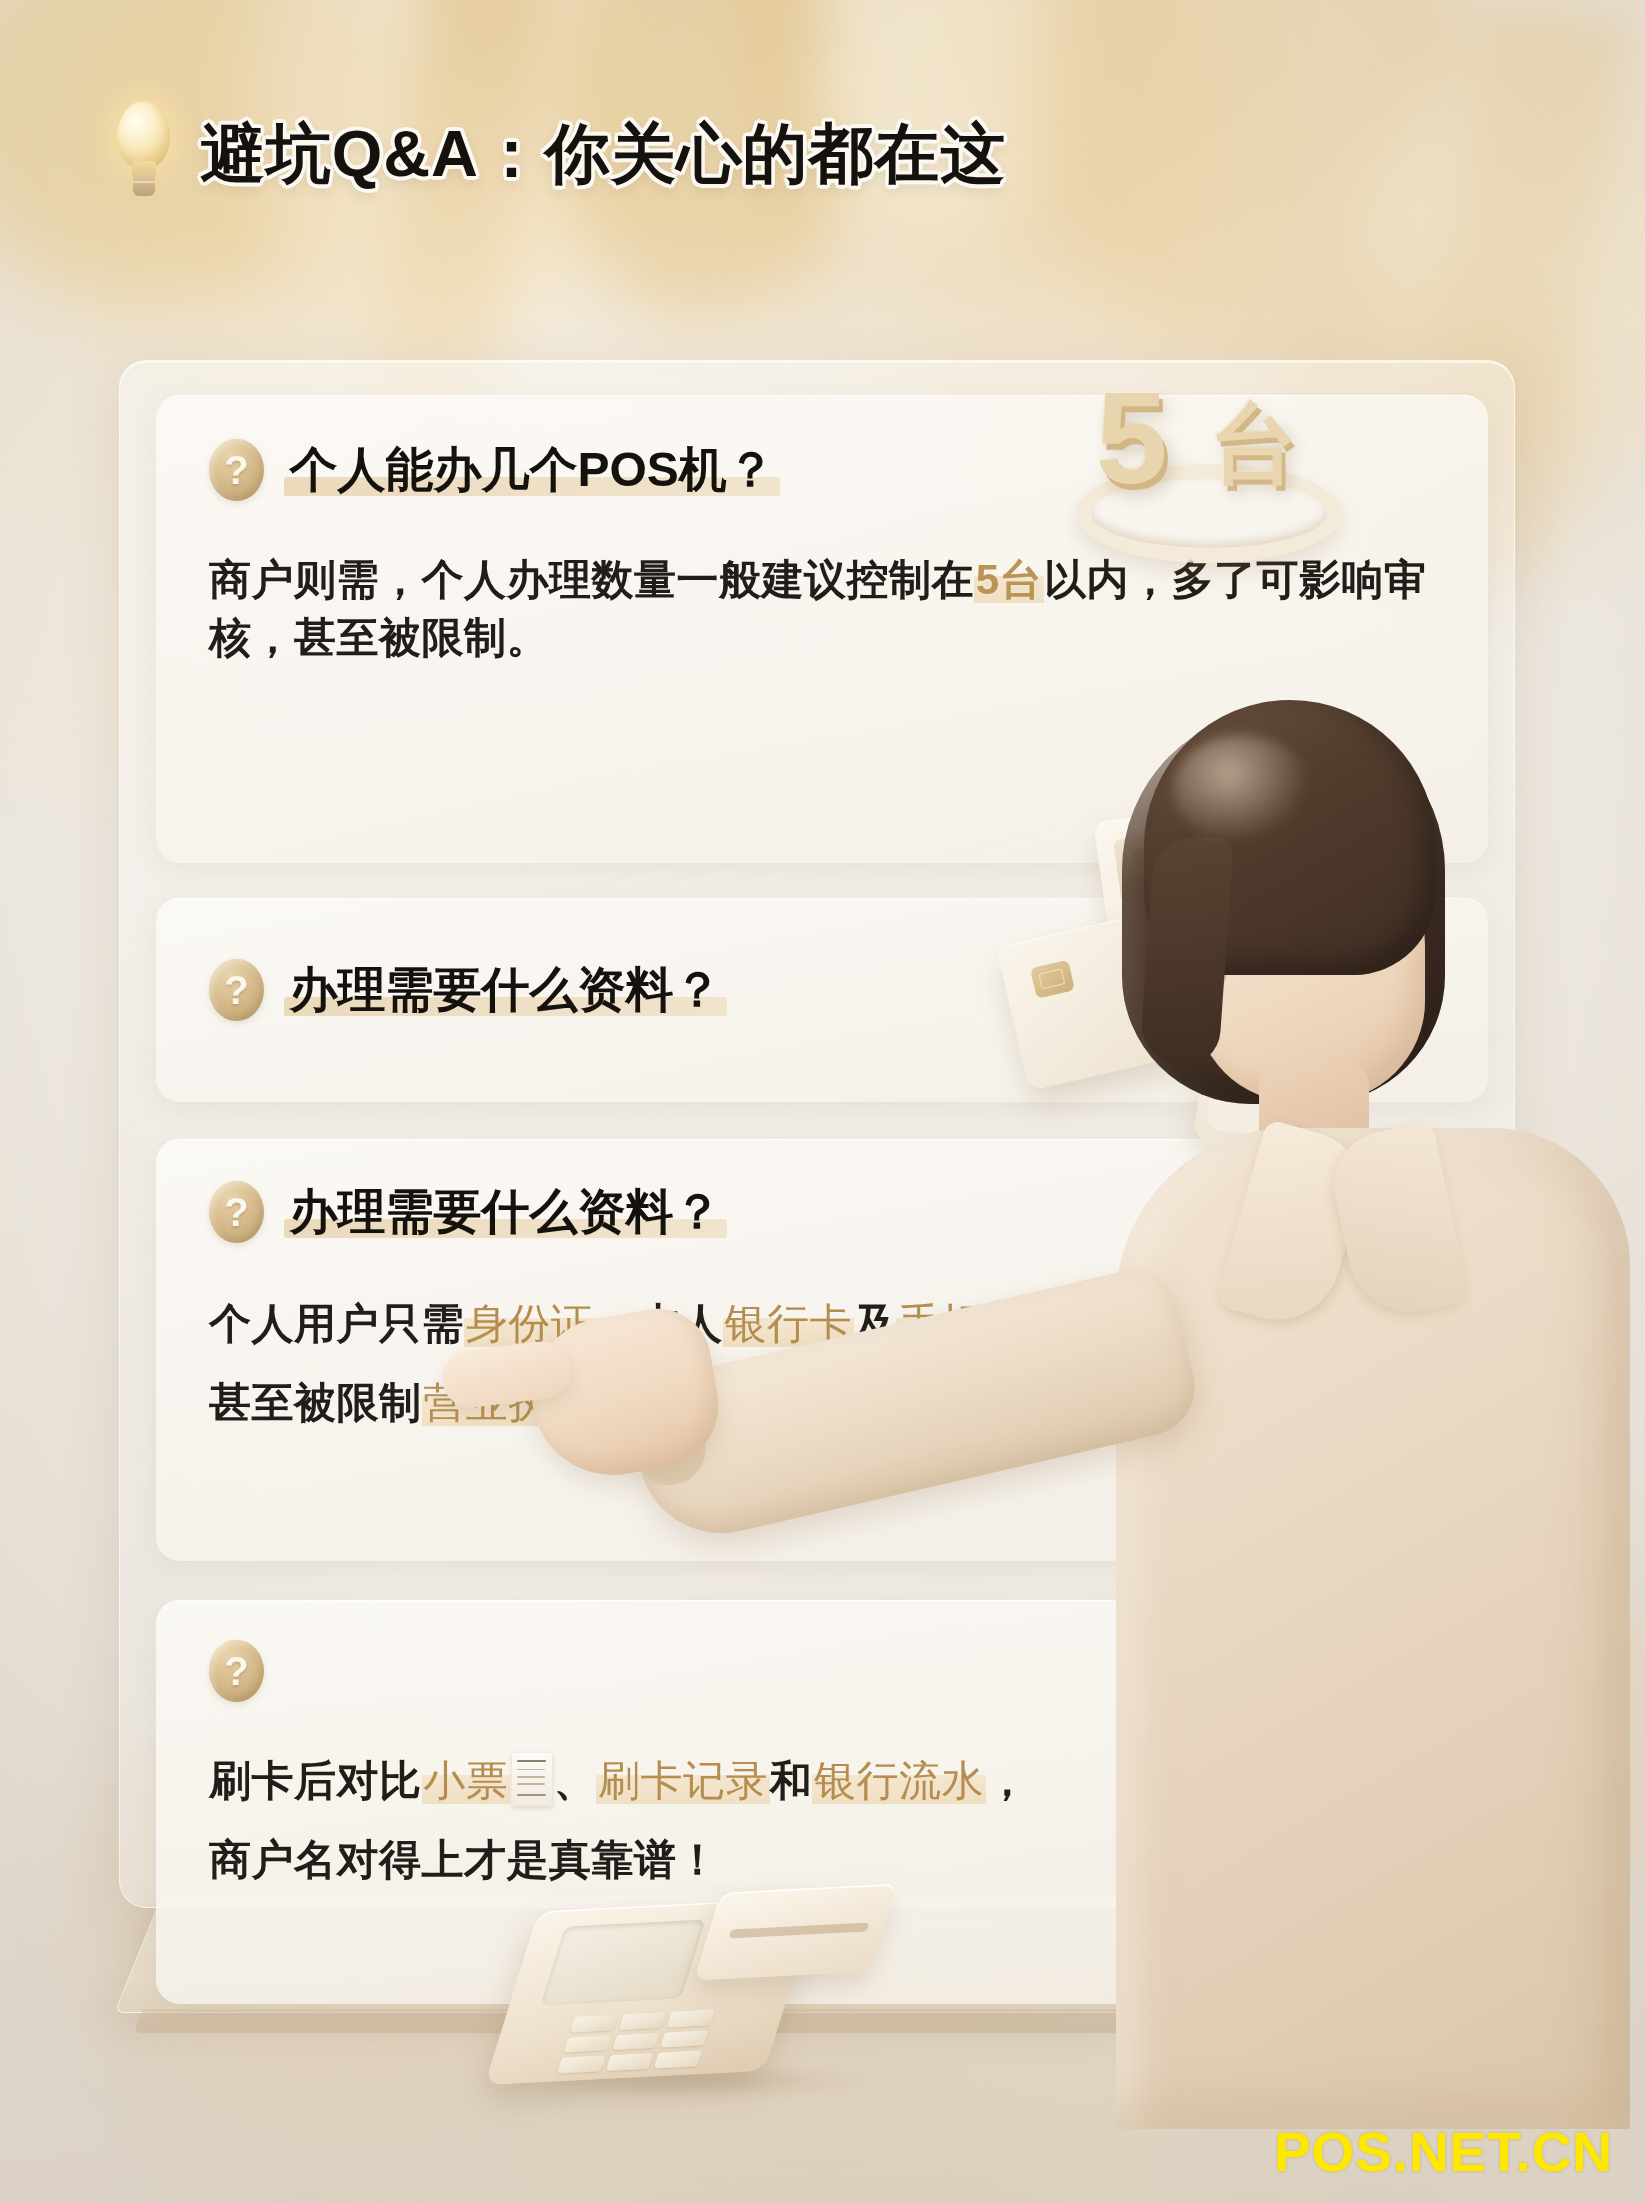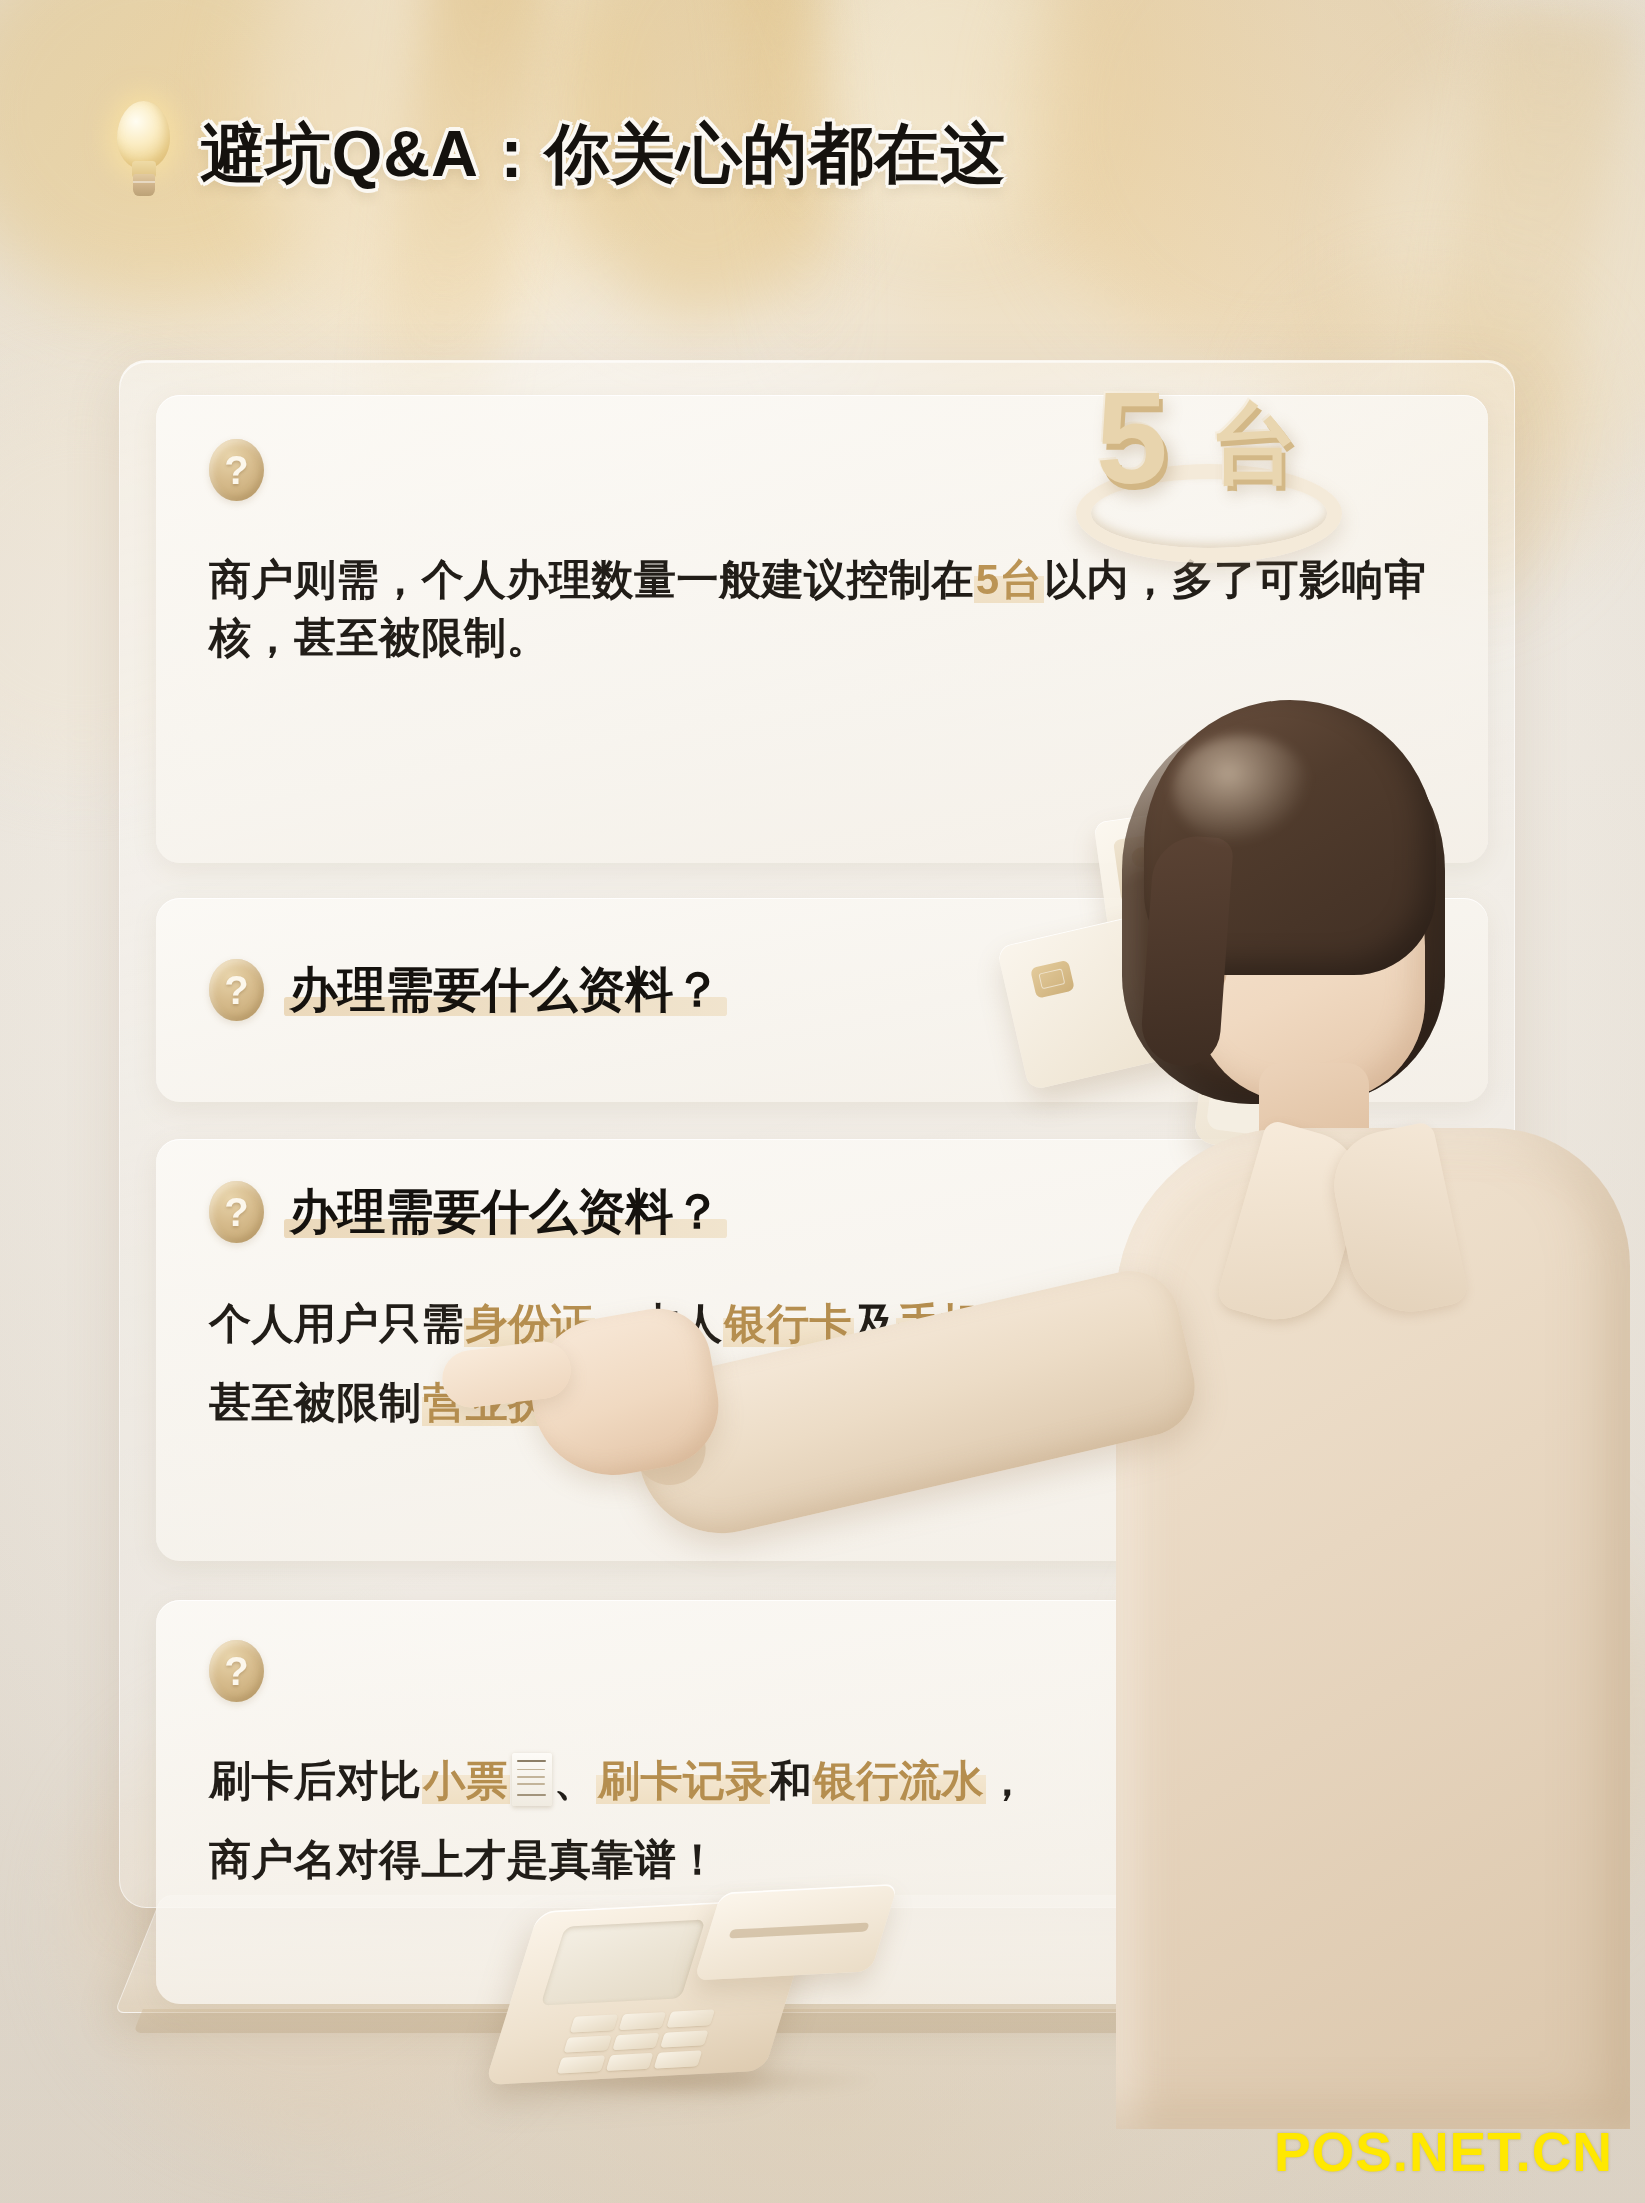--- a/index.html
+++ b/index.html
@@ -163,21 +163,21 @@
     font-size: 42px; font-weight: 600; color: #211d18;
     line-height: 1.38; letter-spacing: 0.5px;
   }
   .q-body .g {
     color: #bb9455; font-weight: 700;
     background: linear-gradient(180deg, rgba(246,233,211,0) 42%, rgba(241,226,200,.85) 42%, rgba(238,221,192,.9) 100%);
     padding: 0 1.8px;
     text-align: right;
   }
   .q-body .g2 {
-    color: #b58e4f; font-weight: 700;
+    color: #b58e4f; font-weight: 400;
     background: linear-gradient(180deg, rgba(246,233,211,0) 38%, rgba(243,229,205,.9) 38%, rgba(239,222,193,.95) 100%);
     padding: 0 1.8px;
   }
   .emoji { font-size: 37px; }
 
   
   #decor-5tai {
     position: absolute; left: 1056px; top: 367px; width: 303px; height: 239px; z-index: 22;
   }
   .ring5 {
@@ -453,20 +453,24 @@
 
 <div id="glass-panel"></div>
 <div id="glass-shelf"></div>
 <div id="shelf-front"></div>
 
 <div class="card" id="card-1">
   <div class="q-head" style="top:44px;">
     <div class="q-badge">
       <span>?</span>
     </div>
+    <div class="q-title">
+      <span class="hl"></span>
+      <em>个人能办几个POS机？</em>
+    </div>
   </div>
   <div class="q-body" style="top:156px;">
     <span>商户则需，个人办理数量一般建议控制在</span><span class="g">5台</span><span>以内，多了可影响审核，甚至被限制。</span>
   </div>
 </div>
 
 <div id="decor-5tai">
   <div class="ring5"></div>
   <div class="num5">5</div>
   <div class="tai">台</div>

